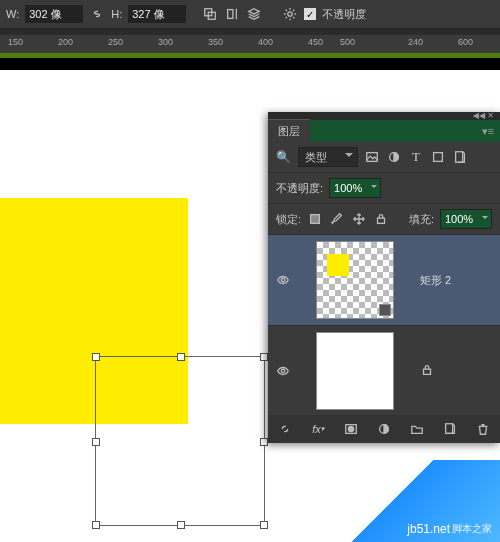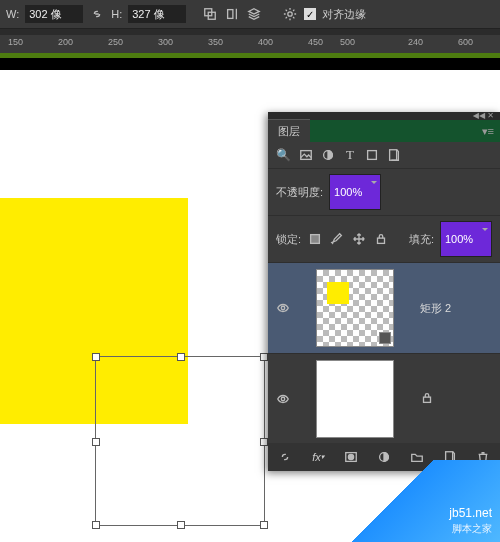--- a/index.html
+++ b/index.html
@@ -18,35 +18,35 @@
   .tm{top:-4px;left:calc(50% - 3px)}.bm{bottom:-4px;left:calc(50% - 3px)}
   .ml{left:-4px;top:calc(50% - 3px)}.mr{right:-4px;top:calc(50% - 3px)}
   .panel{position:absolute;top:112px;right:0;width:232px;background:#3a3a3a;color:#ccc;box-shadow:-2px 2px 8px rgba(0,0,0,.5)}
   .panel-hdr{height:22px;background:#14532d;display:flex;align-items:center}
   .tab{padding:4px 10px;background:#3a3a3a;border-top:1px solid #555;font-size:11px}
   .panel-menu{margin-left:auto;padding:0 6px;color:#999}
   .collapse-row{height:8px;background:#2a2a2a;text-align:right;color:#999;font-size:8px;padding-right:6px;line-height:8px}
   .row{display:flex;align-items:center;gap:6px;padding:5px 8px;border-bottom:1px solid #2e2e2e}
   .sel-dd{background:#2a2a2a;border:1px solid #222;height:18px;flex:1;display:flex;align-items:center;padding:0 6px;position:relative}
   .sel-dd:after{content:"";position:absolute;right:4px;top:5px;border:4px solid transparent;border-top-color:#aaa}
-  .pct{background:#6d28d9;border:1px solid #222;width:42px;height:18px;display:flex;align-items:center;color:#fff;padding:8px 4px;position:relative}
+  .pct{background:#14532d;border:1px solid #222;width:42px;height:18px;display:flex;align-items:center;color:#fff;padding:0 4px;position:relative}
   .pct:after{content:"";position:absolute;right:3px;top:6px;border:3px solid transparent;border-top-color:#aaa}
   .ico16{width:16px;height:16px;display:flex;align-items:center;justify-content:center;color:#ccc;font-size:12px}
   .layers{max-height:180px}
   .layer{display:flex;align-items:center;padding:6px 8px;gap:26px;border-bottom:1px solid #2e2e2e}
   .layer.sel-lr{background:#4a5a73}
   .eye{width:14px;height:14px;color:#ccc}
   .thumb{width:76px;height:76px;border:1px solid #888;background:#fff;position:relative}
   .checker{background-image:linear-gradient(45deg,#bbb 25%,transparent 25%),linear-gradient(-45deg,#bbb 25%,transparent 25%),linear-gradient(45deg,transparent 75%,#bbb 75%),linear-gradient(-45deg,transparent 75%,#bbb 75%);background-size:12px 12px;background-position:0 0,0 6px,6px -6px,-6px 0}
   .thumb .yel{position:absolute;left:10px;top:12px;width:22px;height:22px;background:#ffed00}
   .thumb .vec{position:absolute;right:2px;bottom:2px;width:10px;height:10px;border:1px solid #888;background:#555}
   .lname{flex:1;color:#ddd;font-size:11px}
   .lock{color:#bbb}
   .panel-ftr{display:flex;align-items:center;gap:18px;padding:6px 10px;background:#333;color:#bbb;font-size:11px}
-  .watermark{position:absolute;right:0;bottom:0;width:150px;height:70px;background:linear-gradient(135deg,transparent 40%,#1e90ff 40%,#4fb8ff 100%);color:#fff;display:flex;align-items:flex-end;justify-content:flex-end;padding:6px 8px;font-size:12px;flex-direction:column;gap:2px}
+  .watermark{position:absolute;right:0;bottom:0;width:150px;height:70px;background:linear-gradient(135deg,transparent 40%,#1e90ff 40%,#4fb8ff 100%);color:#fff;display:flex;align-items:flex-end;justify-content:flex-end;padding:6px 8px;font-size:12px;flex-direction:row;gap:2px}
   .wm-sub{font-size:10px;color:#e8f4ff}
   svg{width:14px;height:14px;fill:none;stroke:#bbb;stroke-width:1.5}
 </style>
 </head>
 <body>
 
 <div class="options-bar">
   <span class="opt-label">W:</span>
   <input class="opt-input" value="302 像" style="">
   <span class="opt-ico">
@@ -77,21 +77,21 @@
       </svg>
     </span>
   <span style="width:8px"></span>
   <span class="opt-ico">
       <svg viewBox="0 0 16 16">
         <circle cx="8" cy="8" r="2.5"></circle>
         <path d="M8 1v2M8 13v2M1 8h2M13 8h2M3 3l1.5 1.5M11.5 11.5L13 13M13 3l-1.5 1.5M4.5 11.5L3 13"></path>
       </svg>
     </span>
   <span class="chk">✓</span>
-  <span>对齐边缘</span>
+  <span>不透明度</span>
 </div>
 
 <div style="height:6px;background:#2b2b2b"></div>
 <div class="ruler-h">
   <span style="left:8px">150</span>
   <span style="left:58px">200</span>
   <span style="left:108px">250</span>
   <span style="left:158px">300</span>
   <span style="left:208px">350</span>
   <span style="left:258px">400</span>
@@ -116,20 +116,23 @@
 </div>
 
 <div class="panel">
   <div class="collapse-row">◀◀ ✕</div>
   <div class="panel-hdr">
     <div class="tab">图层</div>
     <div class="panel-menu">▾≡</div>
   </div>
   <div class="row">
     <span class="ico16">🔍</span>
+    <div class="sel-dd" style="flex:0 0 46px">
+        <span>类型</span>
+      </div>
     <span class="ico16">
         <svg viewBox="0 0 16 16">
           <rect x="2" y="3" width="12" height="10"></rect>
           <path d="M2 11l4-4 3 3 2-2 3 3"></path>
         </svg>
       </span>
     <span class="ico16">
         <svg viewBox="0 0 16 16">
           <circle cx="8" cy="8" r="5"></circle>
           <path d="M8 3a5 5 0 010 10z" fill="#bbb"></path>

